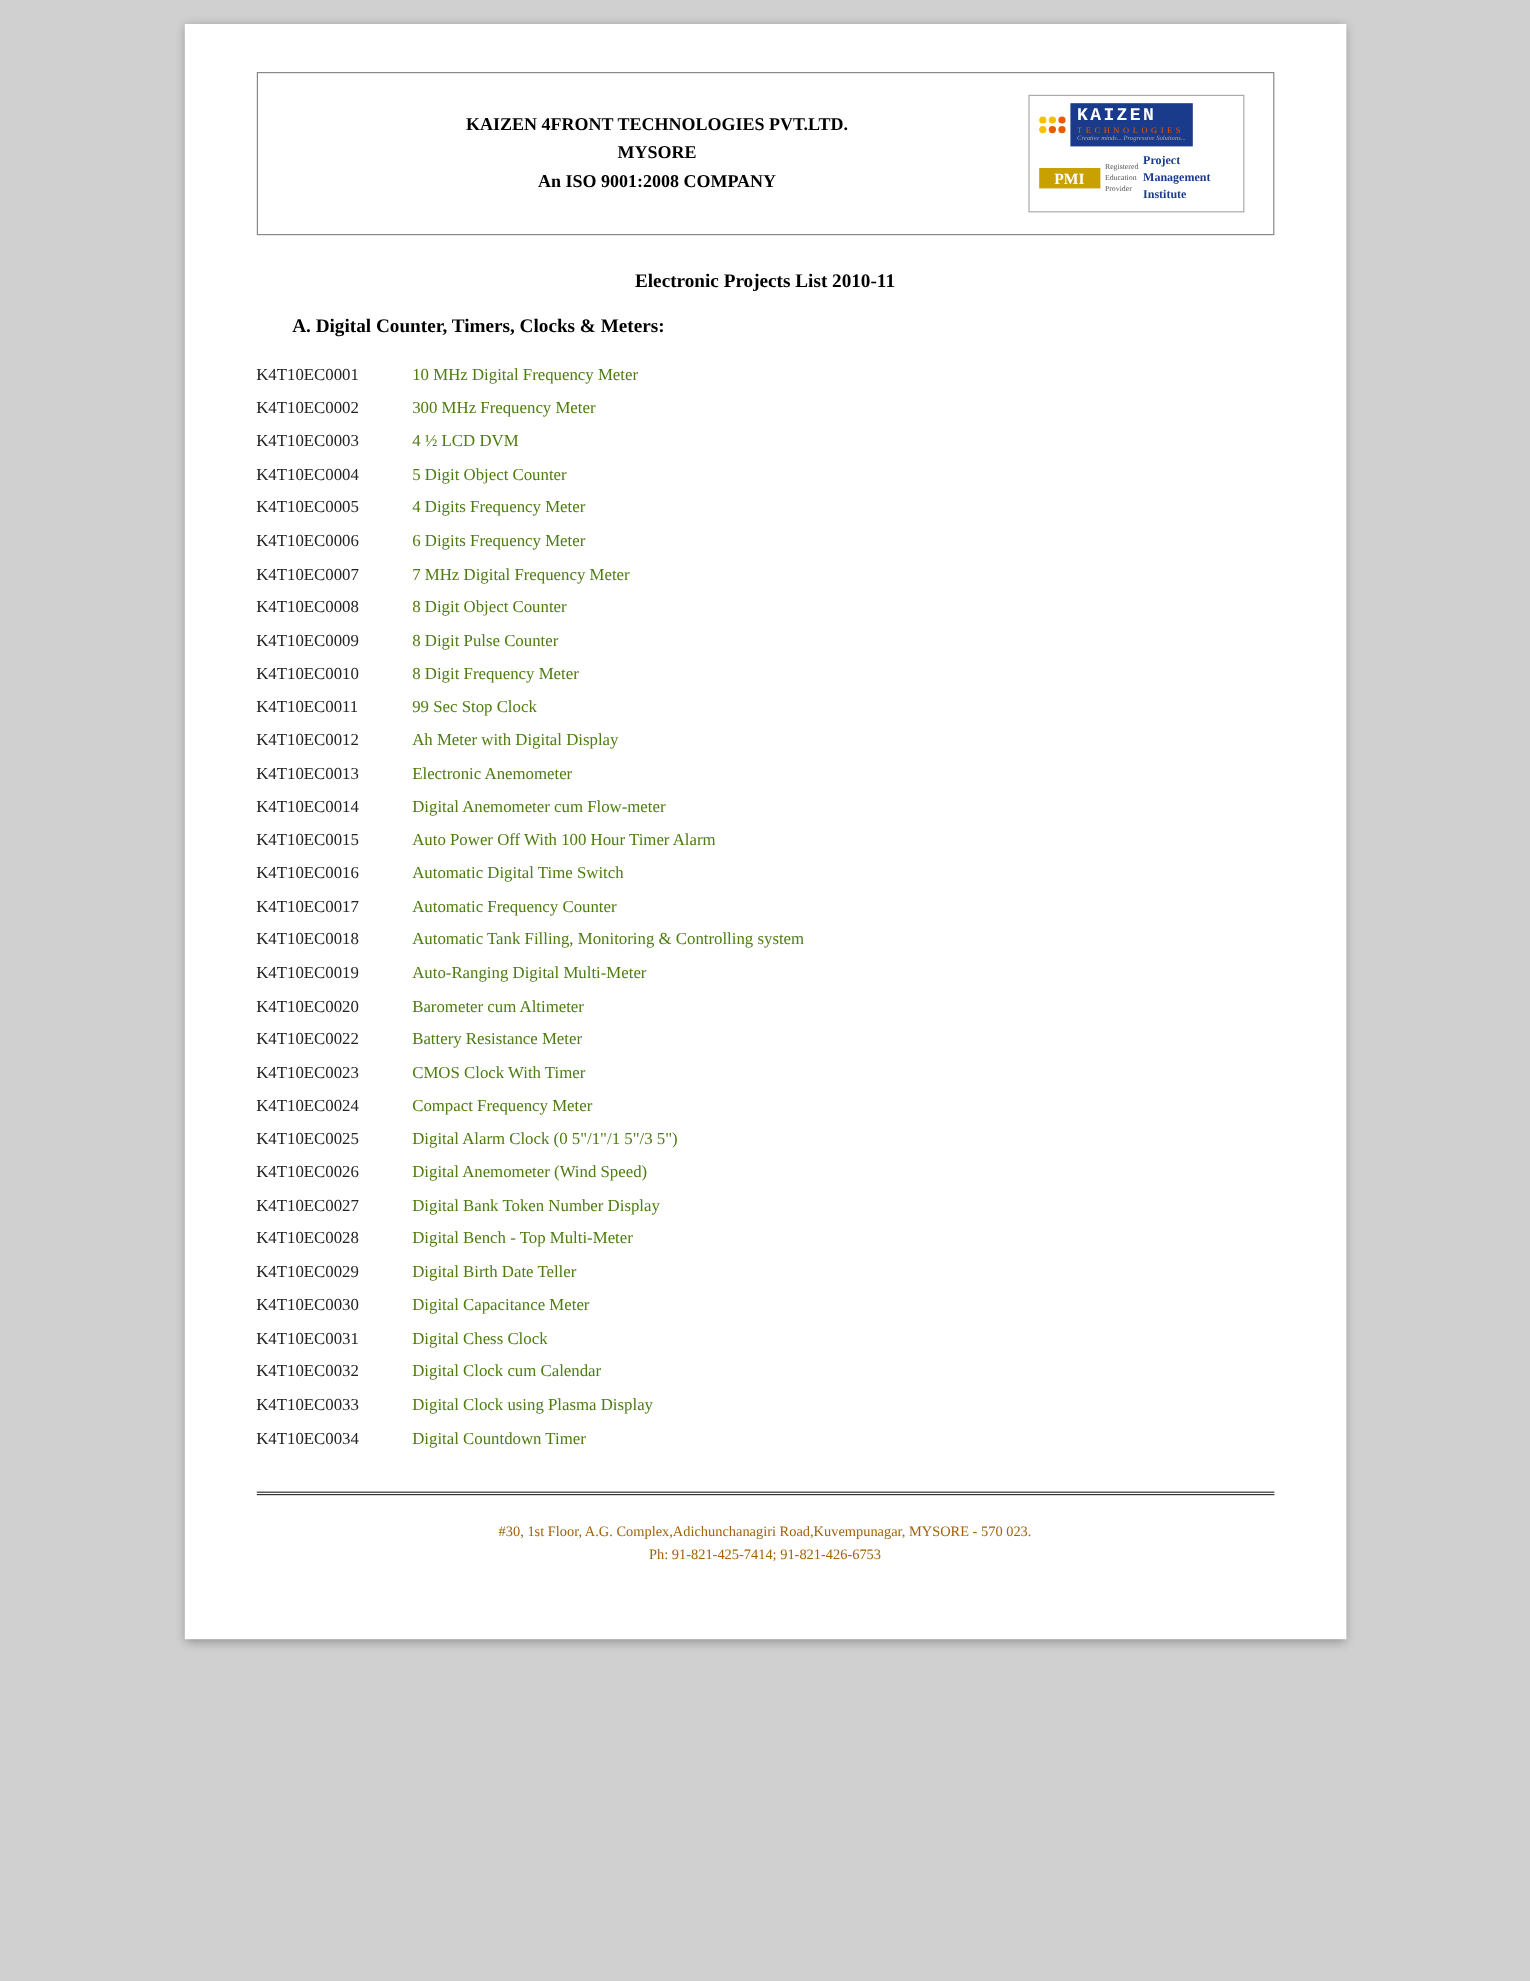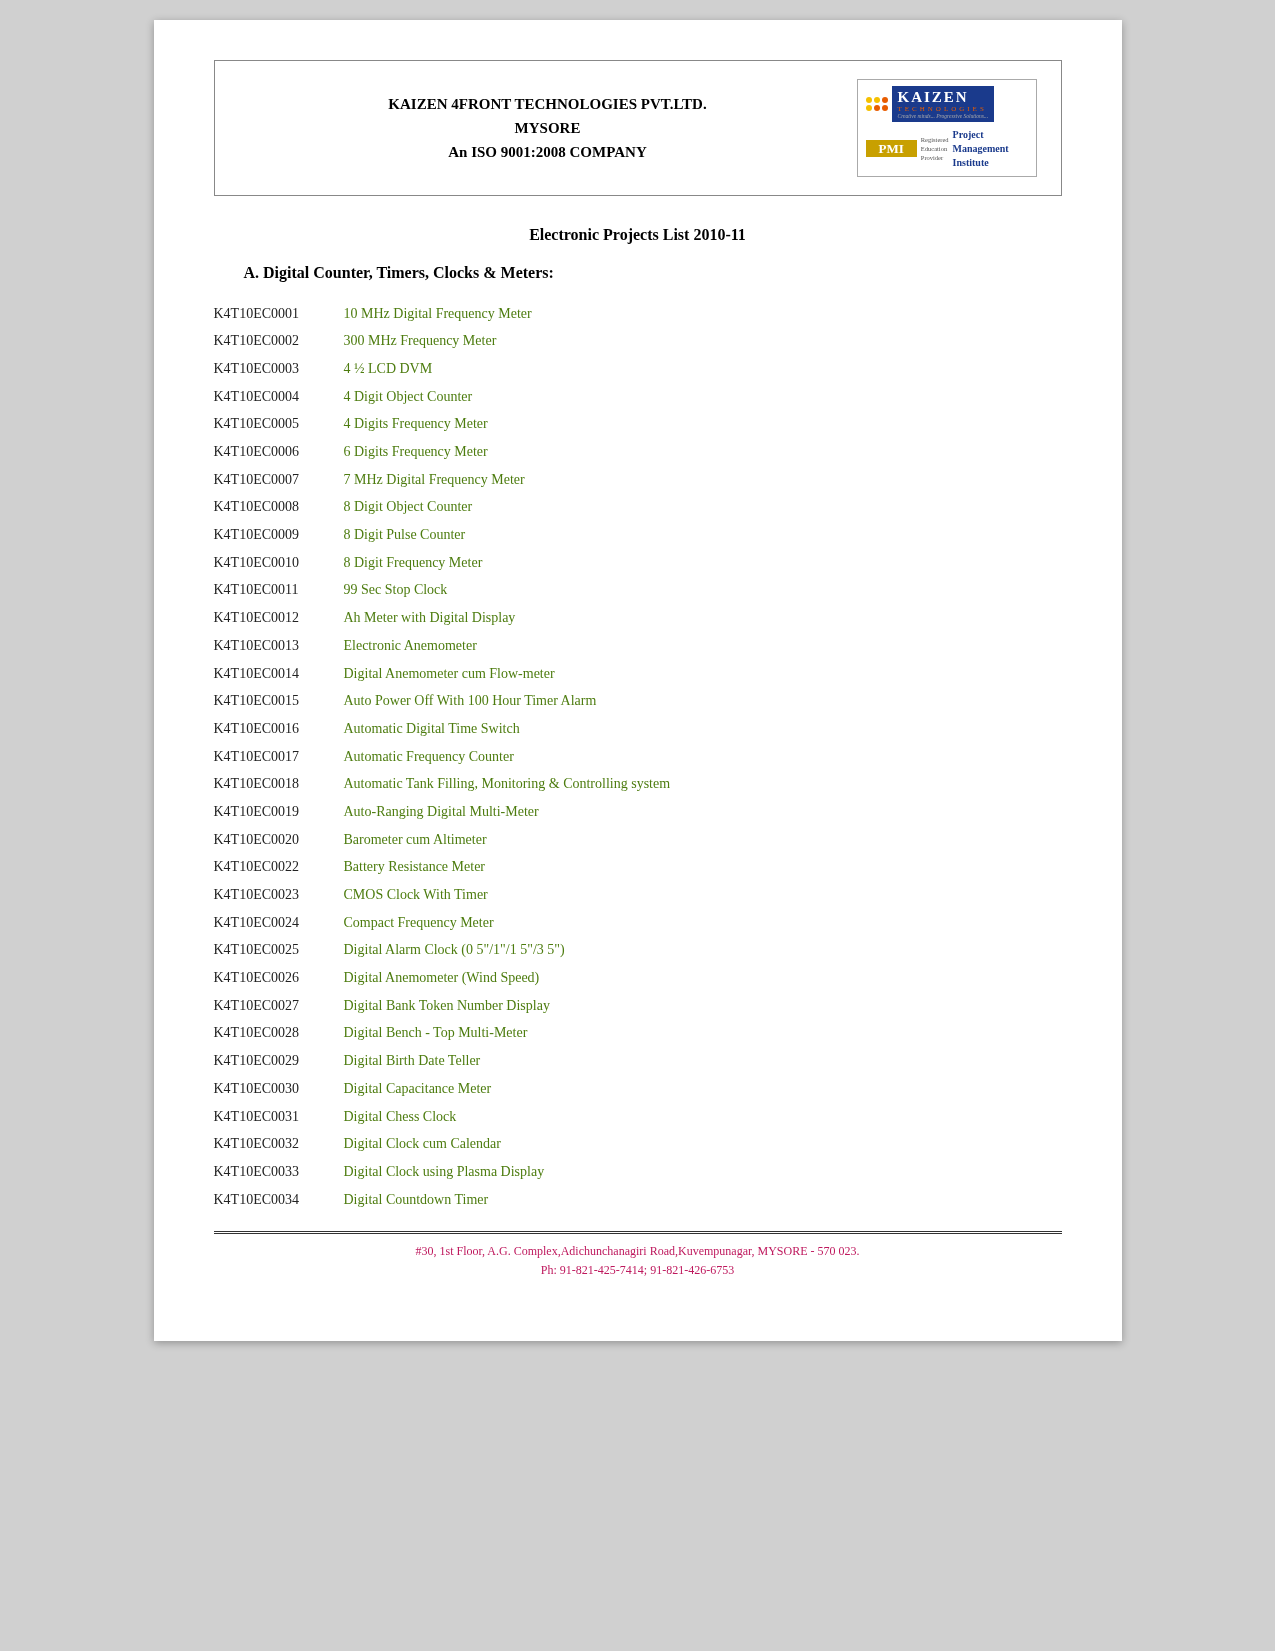--- a/index.html
+++ b/index.html
@@ -69,20 +69,21 @@
     .kaizen-text-box {
       background: #1a3a8c;
       padding: 2px 6px;
     }
     .kaizen-text-box .k-text {
       color: #fff;
       font-size: 15px;
       font-weight: bold;
       letter-spacing: 2px;
       line-height: 1.2;
+      font-family: Liberation Mono, monospace;
     }
     .kaizen-text-box .tech-text {
       color: #e85c00;
       font-size: 7px;
       letter-spacing: 3px;
       line-height: 1;
     }
     .kaizen-text-box .tagline {
       color: #aaa;
       font-size: 5.5px;
@@ -137,26 +138,26 @@
     .project-code {
       min-width: 130px;
       font-family: 'Times New Roman', Times, serif;
       color: #222;
     }
     .project-name {
       color: #4d7c0f;
     }
     .footer {
       border-top: 3px double #333;
-      margin-top: 18px;
-      padding-top: 8px;
+      margin-top: 30px;
+      padding-top: 21px;
       text-align: center;
       font-size: 12px;
       line-height: 1.6;
-      color: #be185d;
+      color: #a16207;
     }
   </style>
 </head>
 <body>
 
 <div class="page">
 
   <div class="header">
     <div class="header-text">
       <div class="company-name">
@@ -215,21 +216,21 @@
       <li class="project-item">
         <span class="project-code">K4T10EC0002</span>
         <span class="project-name">300 MHz Frequency Meter</span>
       </li>
       <li class="project-item">
         <span class="project-code">K4T10EC0003</span>
         <span class="project-name">4 ½ LCD DVM</span>
       </li>
       <li class="project-item">
         <span class="project-code">K4T10EC0004</span>
-        <span class="project-name">4 Digit Object Counter</span>
+        <span class="project-name">5 Digit Object Counter</span>
       </li>
       <li class="project-item">
         <span class="project-code">K4T10EC0005</span>
         <span class="project-name">4 Digits Frequency Meter</span>
       </li>
       <li class="project-item">
         <span class="project-code">K4T10EC0006</span>
         <span class="project-name">6 Digits Frequency Meter</span>
       </li>
       <li class="project-item">

